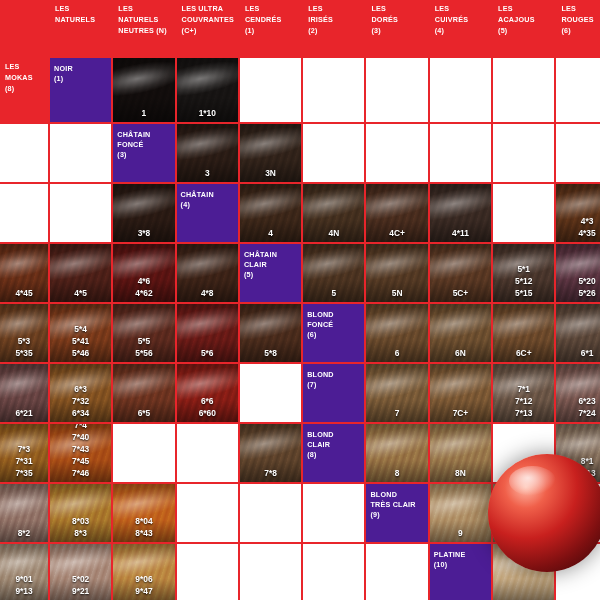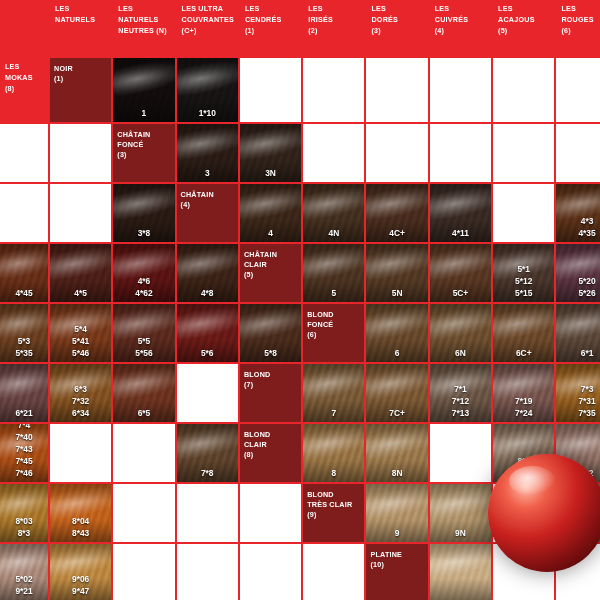--- a/index.html
+++ b/index.html
@@ -31,21 +31,21 @@
     font-size:7.2px;
     font-weight:bold;
     line-height:11px;
     letter-spacing:0.2px;
     padding:3px 4px 0 5px;
     box-sizing:border-box;
     text-transform:uppercase;
   }
   .corner{background:#e8252b;}
   .rowhead{
-    background:#7f1d1d;
+    background:#4c1d95;
     color:#ffffff;
     font-size:7.2px;
     font-weight:bold;
     line-height:10px;
     letter-spacing:0.2px;
     padding:6px 3px 0 4px;
     box-sizing:border-box;
     text-transform:uppercase;
   }
   .cell{
@@ -527,20 +527,31 @@
       <div class="cell">
         <div class="swatch" style="background: rgb(111, 52, 32);">
           <div class="strands"></div>
           <div class="sheen"></div>
           <div class="shadow"></div>
         </div>
         <div class="codes">
           <div class="code">6*5</div>
         </div>
       </div>
+      <div class="cell">
+        <div class="swatch" style="background: rgb(138, 29, 21);">
+          <div class="strands"></div>
+          <div class="sheen"></div>
+          <div class="shadow"></div>
+        </div>
+        <div class="codes">
+          <div class="code">6*6</div>
+          <div class="code">6*60</div>
+        </div>
+      </div>
       <div class="cell empty"></div>
       <div class="rowhead">
         <div>BLOND</div>
         <div>(7)</div>
       </div>
       <div class="cell">
         <div class="swatch" style="background: rgb(124, 92, 56);">
           <div class="strands"></div>
           <div class="sheen"></div>
           <div class="shadow"></div>
@@ -571,21 +582,21 @@
           <div class="code">7*13</div>
         </div>
       </div>
       <div class="cell">
         <div class="swatch" style="background: rgb(122, 87, 80);">
           <div class="strands"></div>
           <div class="sheen"></div>
           <div class="shadow"></div>
         </div>
         <div class="codes">
-          <div class="code">7*19</div>
+          <div class="code">6*23</div>
           <div class="code">7*24</div>
         </div>
       </div>
       <div class="cell">
         <div class="swatch" style="background: rgb(150, 96, 31);">
           <div class="strands"></div>
           <div class="sheen"></div>
           <div class="shadow"></div>
         </div>
         <div class="codes stack-top">

